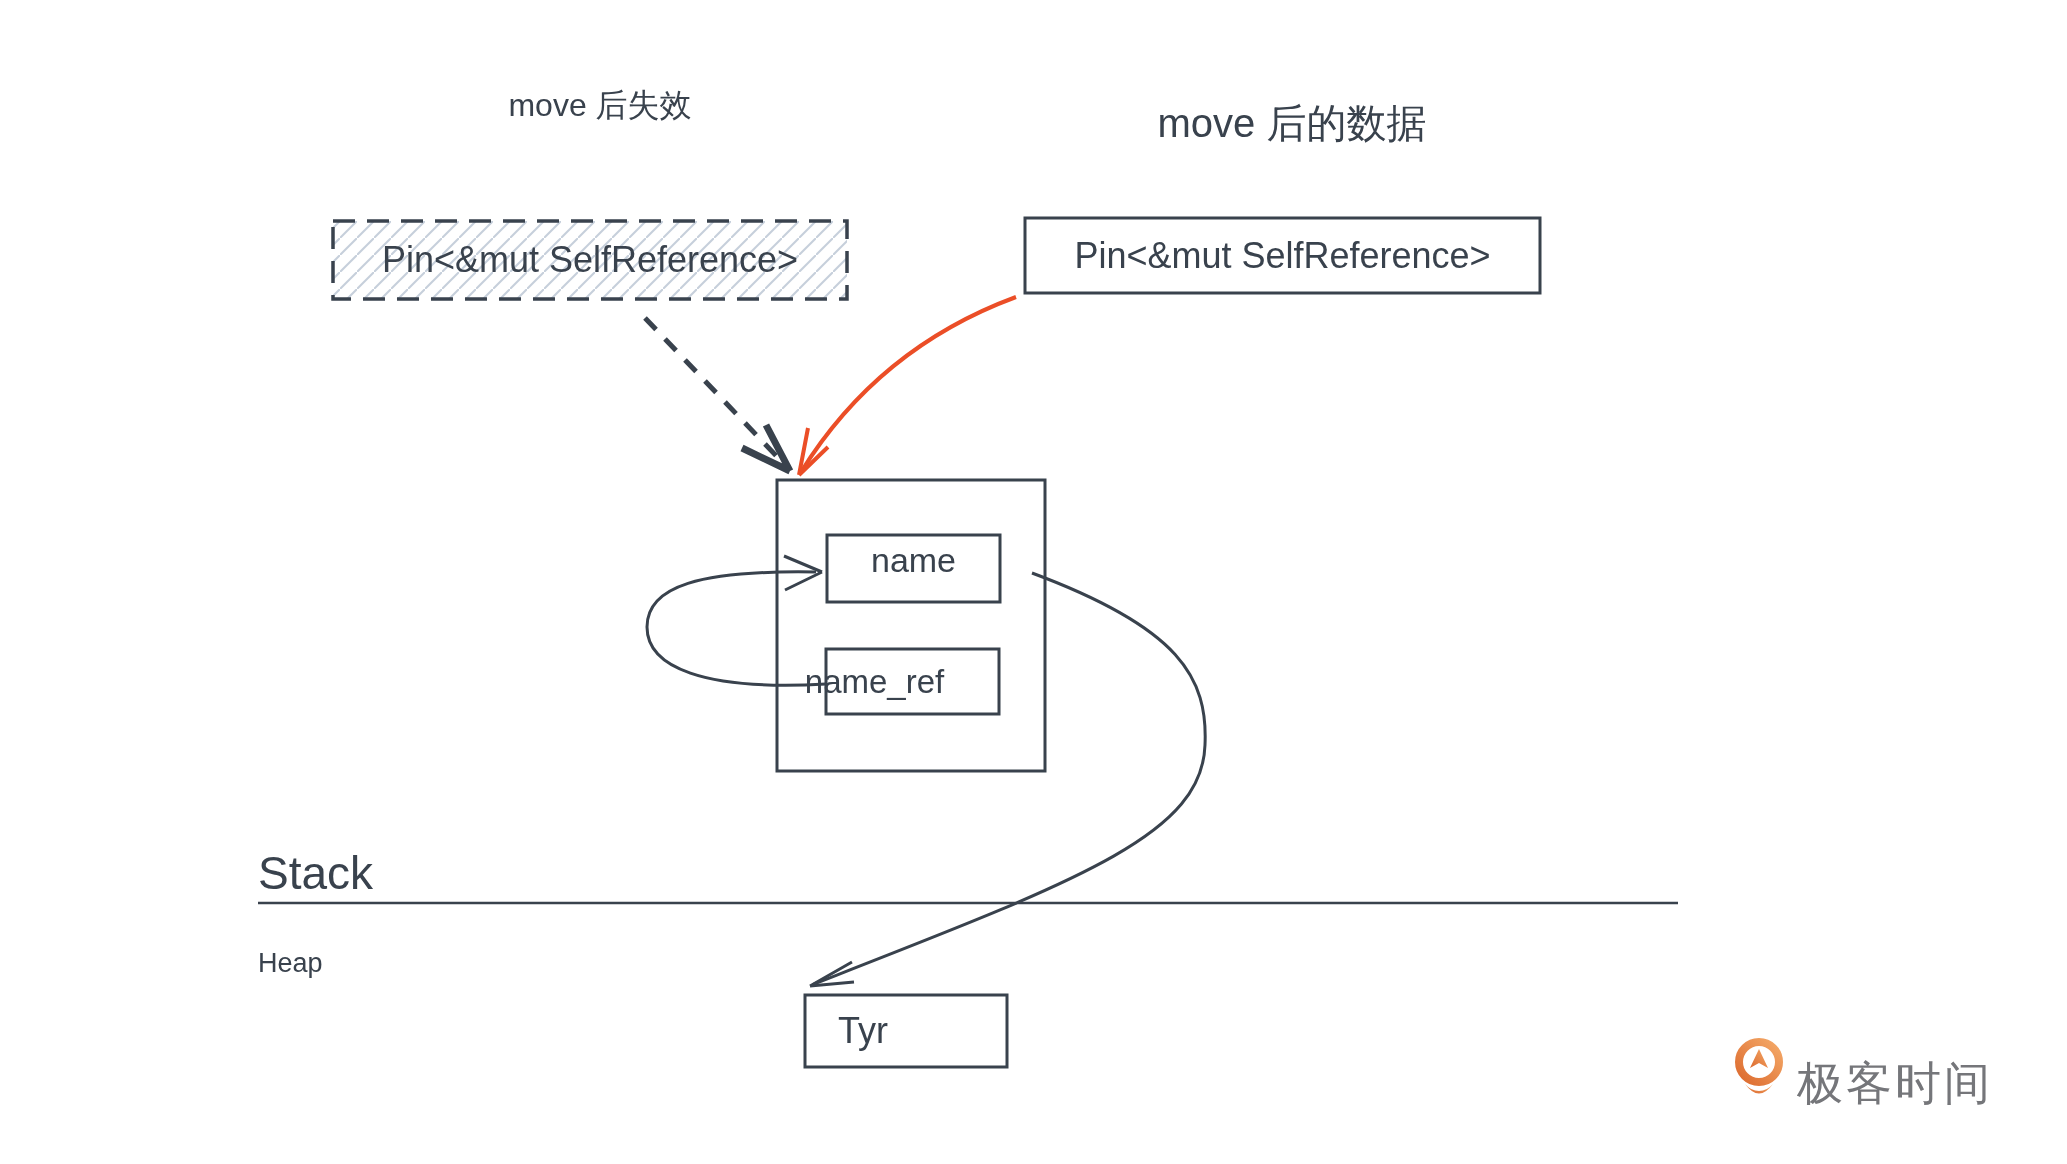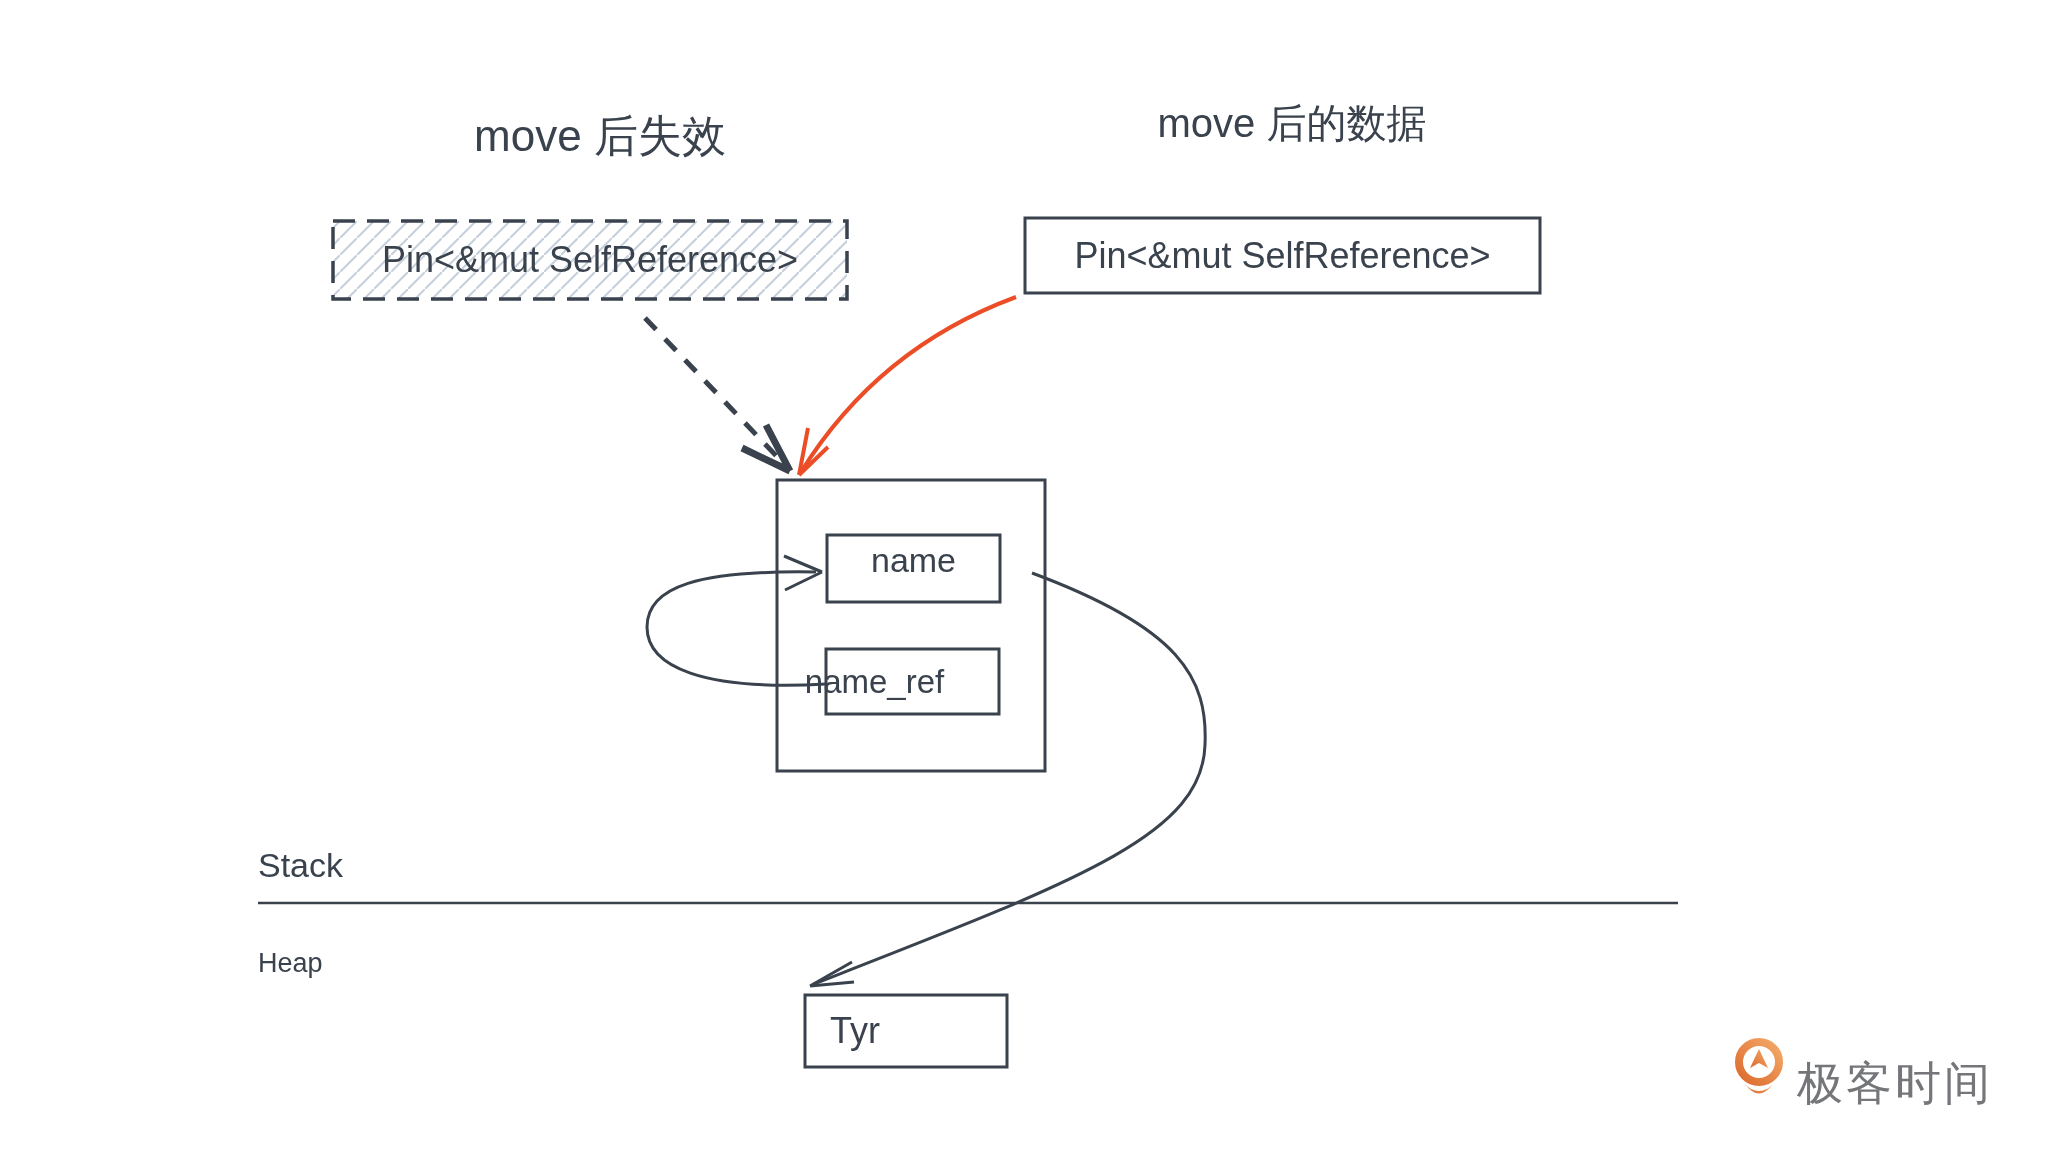--- a/index.html
+++ b/index.html
@@ -4,33 +4,33 @@
 <style>
   html,body { margin:0; padding:0; background:#ffffff; }
   .canvas {
     position:relative; width:2067px; height:1164px; background:#ffffff;
     font-family:"Liberation Sans", sans-serif; overflow:hidden;
   }
   .diagram-svg { position:absolute; left:0; top:0; width:2067px; height:1164px; }
   .label { position:absolute; color:#39424D; }
   .center { display:flex; align-items:center; justify-content:center; text-align:center; }
 
-  .title-left  { left:380px;  top:107px;  width:440px; font-size:44px; }
+  .title-left  { left:380px;  top:84px;  width:440px; font-size:32px; }
   .title-right { left:1092px; top:96px;  width:400px; font-size:40px; }
 
   .pin-invalid-label { left:333px;  top:221px; width:514px; height:78px; font-size:36px; }
   .pin-moved-label   { left:1025px; top:218px; width:515px; height:75px; font-size:36px; }
 
   .name-label     { left:827px; top:535px; width:173px; height:51px; font-size:34px; }
   .name-ref-label { left:788px; top:649px; width:173px; height:65px; font-size:33px; }
 
   .tyr-label { left:805px; top:995px; width:202px; height:72px; display:flex;
-               align-items:center; padding-left:25px; box-sizing:border-box; font-size:36px; }
+               align-items:center; padding-left:33px; box-sizing:border-box; font-size:36px; }
 
-  .stack-label { left:258px; top:846px; font-size:34px; }
+  .stack-label { left:258px; top:846px; font-size:46px; }
   .heap-label  { left:258px; top:948px; font-size:27px; }
 
   .logo { position:absolute; left:1733px; top:1024px; display:flex; align-items:center; }
   .logo-icon { width:52px; height:68px; }
   .logo-text { font-size:46px; color:#75767A; margin-left:12px; letter-spacing:3px; line-height:68px;margin-top:25px; }
 </style>
 </head>
 <body>
 
 <div class="canvas">

